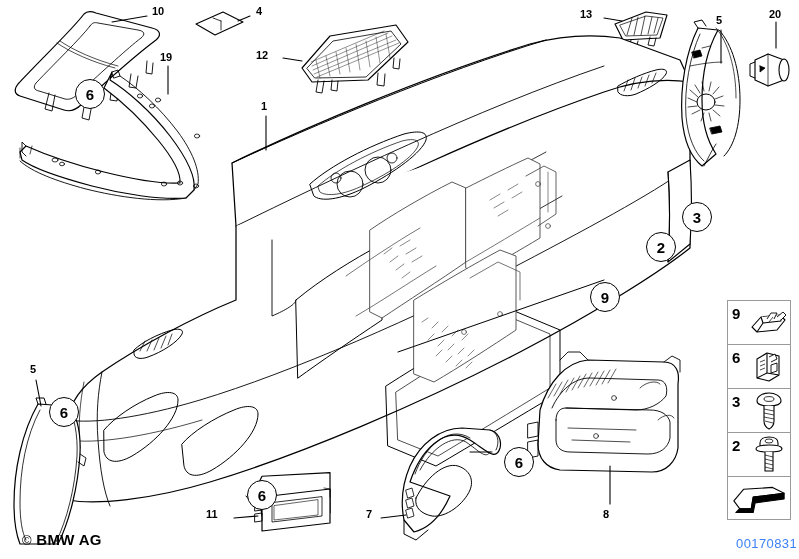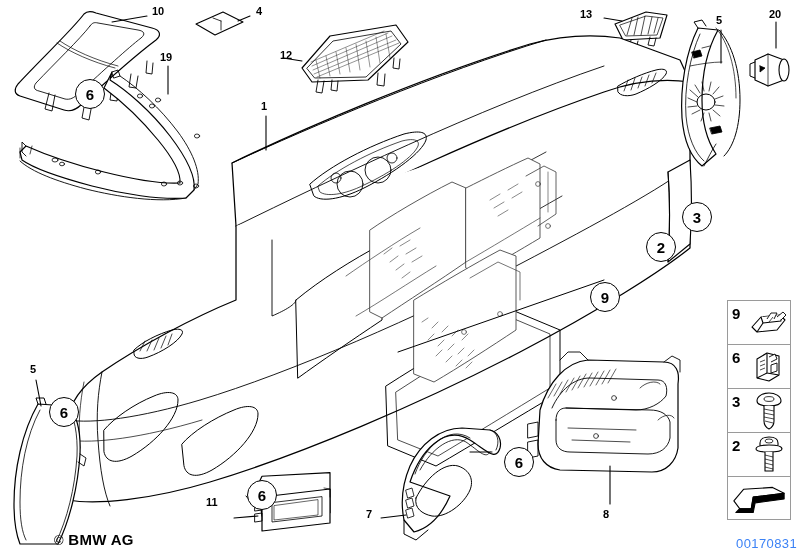--- a/index.html
+++ b/index.html
@@ -9,21 +9,21 @@
   #art{position:absolute;left:0;top:0;width:799px;height:559px;}
   .lbl{position:absolute;font-family:"Liberation Sans",sans-serif;font-weight:bold;font-size:11px;color:#000;line-height:1;white-space:nowrap;}
   .circ{position:absolute;width:28px;height:28px;border:1.6px solid #000;border-radius:50%;background:#fff;
         display:flex;align-items:center;justify-content:center;font-weight:bold;font-size:15px;color:#000;}
   #legend{position:absolute;left:727px;top:300px;width:64px;height:222px;}
   .lgcell{position:relative;box-sizing:border-box;width:64px;height:44px;border:1px solid #9a9a9a;border-bottom:none;background:#fff;}
   .lgcell:last-child{border-bottom:1px solid #9a9a9a;}
   .lgnum{position:absolute;left:4px;top:4px;font-weight:bold;font-size:15px;color:#000;}
   .lgicon{position:absolute;right:1px;top:2px;width:42px;height:40px;}
   #dwgno{position:absolute;left:736px;top:536px;width:76px;text-align:left;font-size:13px;color:#3b82f6;letter-spacing:.4px;}
-  #bmwcr{position:absolute;left:22px;top:531px;font-size:15px;font-weight:bold;color:#000;letter-spacing:.3px;margin-left:32px;}
+  #bmwcr{position:absolute;left:22px;top:531px;font-size:15px;font-weight:bold;color:#000;letter-spacing:.3px;}
   #bmwcr .c{font-weight:normal;font-size:13px;}
 </style>
 </head>
 <body>
 
 <div id="stage">
 
   <svg id="art" viewBox="0 0 799 559">
     <defs>
       <g id="gridmesh">
@@ -288,28 +288,28 @@
         <path d="M682 216 L596 262" stroke-width="0"></path>
         <path d="M492 452 L470 452" stroke-width="1"></path>
         <path d="M246 496 L256 508" stroke-width="1"></path>
       </g>
 
     </g>
   </svg>
 
   <div class="lbl" style="left:152px;top:6px;">10</div>
   <div class="lbl" style="left:256px;top:6px;">4</div>
-  <div class="lbl" style="left:256px;top:50px;margin-left:24px;">12</div>
+  <div class="lbl" style="left:256px;top:50px;">12</div>
   <div class="lbl" style="left:580px;top:9px;text-align:right;">13</div>
   <div class="lbl" style="left:716px;top:15px;">5</div>
   <div class="lbl" style="left:769px;top:9px;">20</div>
   <div class="lbl" style="left:160px;top:52px;">19</div>
   <div class="lbl" style="left:261px;top:101px;">1</div>
   <div class="lbl" style="left:30px;top:364px;">5</div>
-  <div class="lbl" style="left:206px;top:497px;">11</div>
+  <div class="lbl" style="left:206px;top:509px;">11</div>
   <div class="lbl" style="left:366px;top:509px;">7</div>
   <div class="lbl" style="left:603px;top:509px;">8</div>
 
   <div class="circ" style="left:75px;top:79px;">6</div>
   <div class="circ" style="left:682px;top:202px;">3</div>
   <div class="circ" style="left:646px;top:232px;">2</div>
   <div class="circ" style="left:590px;top:282px;">9</div>
   <div class="circ" style="left:49px;top:397px;">6</div>
   <div class="circ" style="left:247px;top:480px;">6</div>
   <div class="circ" style="left:504px;top:447px;">6</div>

